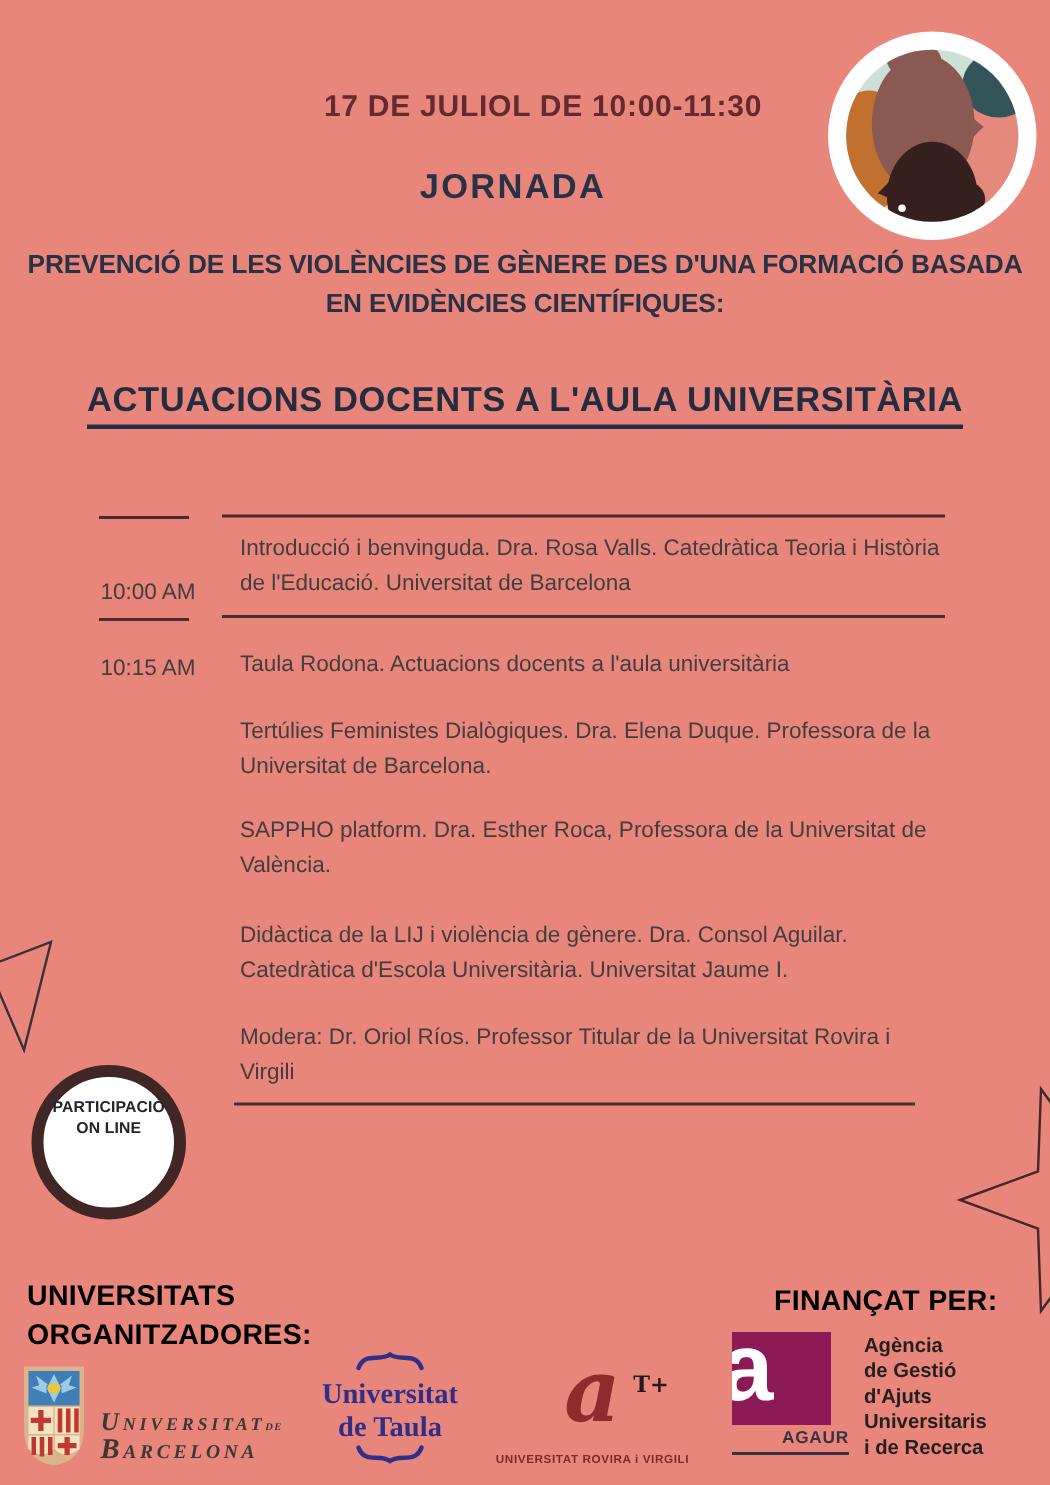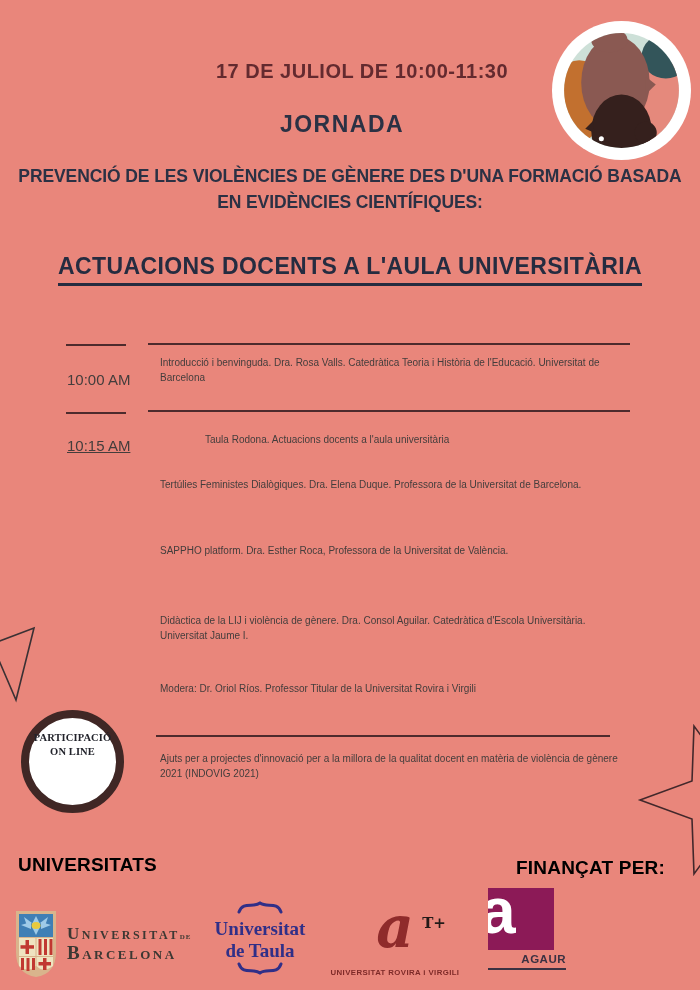--- a/index.html
+++ b/index.html
@@ -43,38 +43,37 @@
     border-bottom: 3px solid #252C40;
     padding-bottom: 3px;
   }
 
   
   .rule { border-top: 2px solid #4D2B2D; height: 0; }
   .time {
     font-size: 15px; color: #433D3C; font-weight: normal;
   }
   .entry {
-    font-size: 10px; color: #433D3C; line-height: 1.5;
+    font-size: 15px; color: #433D3C; line-height: 1.5;
     width: 474px;
   }
 
   
   .circle-badge {
     left: 21px; top: 710px;
     width: 103px; height: 103px;
     background: #fff;
     border: 8px solid #402725;
     border-radius: 50%;
     text-align: center;
     padding-top: 13px;
   }
   .circle-badge .l1, .circle-badge .l2 {
     font-size: 10.5px; font-weight: bold; color: #22232B; letter-spacing: .1px;
     line-height: 1.35;
-    font-family: Liberation Serif, serif;
   }
   .circle-badge a { text-decoration: none; }
   .circle-badge .lk {
     display: block;
     font-size: 8.5px; font-weight: bold; color: #2E3744;
     text-decoration: underline; line-height: 1.5;
   }
 
   
   .org-heading, .fund-heading {
@@ -147,54 +146,54 @@
       <circle cx="50" cy="118" r="2.5" fill="#ffffff"></circle>
     </g>
   </svg>
 
   <div class="abs main-title-wrap">
     <span class="main-title">ACTUACIONS DOCENTS A L'AULA UNIVERSITÀRIA</span>
   </div>
 
   <div class="abs rule" style="left:66px; top:344px; width:60px;"></div>
   <div class="abs rule" style="left:148px; top:343px; width:482px;"></div>
-  <div class="abs time" style="left:67px; top:371px;text-align:center;">10:00 AM</div>
+  <div class="abs time" style="left:67px; top:386px;text-align:center;">10:00 AM</div>
   <div class="abs entry" style="left:160px; top:355px;">Introducció i benvinguda. Dra. Rosa Valls. Catedràtica Teoria i Història de l'Educació. Universitat de Barcelona</div>
 
   <div class="abs rule" style="left:66px; top:412px; width:60px;"></div>
   <div class="abs rule" style="left:148px; top:410px; width:482px;"></div>
-  <div class="abs time" style="left:67px; top:437px;text-decoration:underline;">10:15 AM</div>
-  <div class="abs entry" style="left:160px; top:432px;margin-left:45px;">Taula Rodona. Actuacions docents a l'aula universitària</div>
+  <div class="abs time" style="left:67px; top:437px;">10:15 AM</div>
+  <div class="abs entry" style="left:160px; top:432px;">Taula Rodona. Actuacions docents a l'aula universitària</div>
   <div class="abs entry" style="left:160px; top:477px;">Tertúlies Feministes Dialògiques. Dra. Elena Duque. Professora de la Universitat de Barcelona.</div>
   <div class="abs entry" style="left:160px; top:543px;">SAPPHO platform. Dra. Esther Roca, Professora de la Universitat de València.</div>
   <div class="abs entry" style="left:160px; top:681px;">Modera: Dr. Oriol Ríos. Professor Titular de la Universitat Rovira i Virgili</div>
   <div class="abs entry" style="left:160px; top:613px;">Didàctica de la LIJ i violència de gènere. Dra. Consol Aguilar. Catedràtica d'Escola Universitària. Universitat Jaume I.</div>
 
   <div class="abs rule" style="left:156px; top:735px; width:454px;"></div>
-  <div class="abs entry" style="left:160px; top:751px;">Ajuts per a projectes d'innovació per a la millora de la qualitat docent en matèria de violència de gènere 2021 (INDOVIG 2021)</div>
 
   <svg class="abs" style="left:-12px; top:622px;" width="60" height="85" viewBox="0 0 60 85">
     <polygon points="4,22 46,6 28,78" fill="none" stroke="#3A3134" stroke-width="1.6"></polygon>
   </svg>
 
   <svg class="abs" style="left:630px; top:715px;" width="70" height="170" viewBox="630 715 70 170">
     <polygon points="640,800 692,781 694,726 726,770 780,760 748,800 780,840 726,830 694,874 692,819" fill="none" stroke="#42282B" stroke-width="1.6"></polygon>
   </svg>
 
   <div class="abs circle-badge">
     <div class="l1">PARTICIPACIÓ</div>
     <div class="l2">ON LINE</div>
   </div>
 
   <div class="abs org-heading" style="left:18px; top:852px;">
     <div>UNIVERSITATS</div>
+    <div>ORGANITZADORES:</div>
   </div>
   <div class="abs fund-heading" style="left:516px; top:855px;">FINANÇAT PER:</div>
 
-  <div class="abs" style="left:15px; top:910px; display:flex; align-items:center;">
+  <div class="abs" style="left:15px; top:910px; display:flex; align-items:flex-end;font-style:italic;">
     <svg width="42" height="68" viewBox="0 0 42 68">
       <path d="M1,1 H41 V42 Q41,64 21,67 Q1,64 1,42 Z" fill="#D9B48C"></path>
       <path d="M4,4 H38 V27 H4 Z" fill="#3F7FB5"></path>
       <g fill="#9FCBE8">
         <polygon points="21,6 25,14 17,14"></polygon>
         <polygon points="21,25 25,17 17,17"></polygon>
         <polygon points="6,15 16,12 16,19"></polygon>
         <polygon points="36,15 26,12 26,19"></polygon>
         <polygon points="9,7 17,13 12,16"></polygon>
         <polygon points="33,7 25,13 30,16"></polygon>
@@ -247,15 +246,22 @@
   </div>
 
   <div class="abs" style="left:488px; top:888px; display:flex;">
     <div>
       <div class="agaur-square">
         <span>a</span>
       </div>
       <div class="agaur-acronym">AGAUR</div>
       <div class="agaur-underline"></div>
     </div>
+    <div class="agaur-name" style="margin-left:10px;">
+      <div>Agència</div>
+      <div>de Gestió</div>
+      <div>d'Ajuts</div>
+      <div>Universitaris</div>
+      <div>i de Recerca</div>
+    </div>
   </div>
 
 </div>
 
 </body></html>

